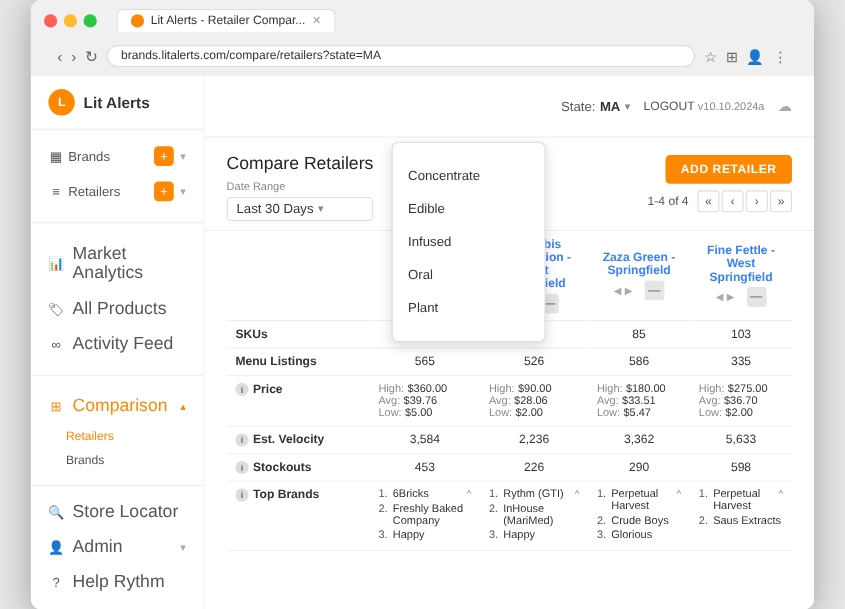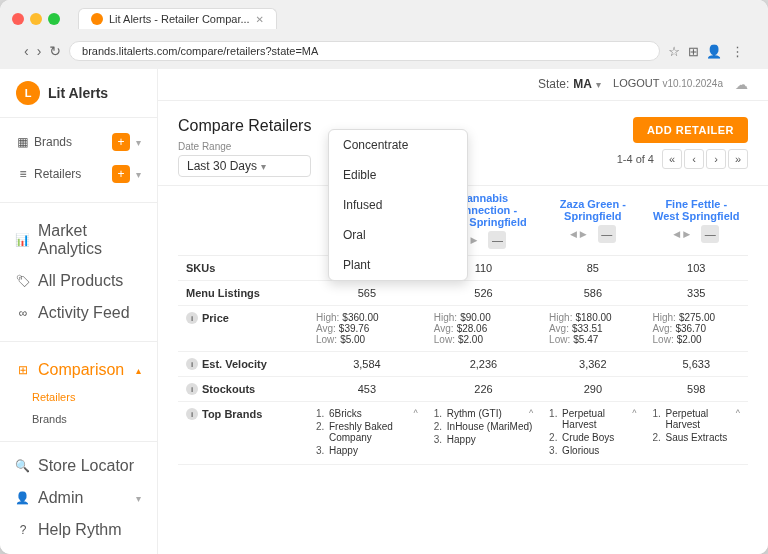--- a/index.html
+++ b/index.html
@@ -1,19 +1,19 @@
 <!DOCTYPE html>
 <html><head>
   <meta charset="utf-8">
   <style>
     * { box-sizing: border-box; margin: 0; padding: 0; }
     body { font-family: -apple-system, BlinkMacSystemFont, 'Segoe UI', sans-serif; background: #e5e5e5; display: flex; justify-content: center; align-items: center; min-height: 100vh; }
 
     .browser-window {
-      width: 768px;
+      width: 712px;
       height: 554px;
       background: #fff;
       border-radius: 10px;
       box-shadow: 0 4px 30px rgba(0,0,0,0.3);
       overflow: hidden;
       display: flex;
       flex-direction: column;
     }
 
     
@@ -86,22 +86,22 @@
 
     .sidebar-divider { height: 1px; background: #eee; margin: 4px 0; }
 
     .sub-item { padding: 5px 16px 5px 32px; font-size: 11px; color: #555; cursor: pointer; }
     .sub-item.active { color: #f80; font-weight: 500; }
 
     .sidebar-bottom { margin-top: auto; padding: 8px 0; border-top: 1px solid #eee; }
 
     
     .topbar {
-      background: #fff; border-bottom: 1px solid #eee; padding: 8px 20px;
-      display: flex; align-items: flex-start; justify-content: flex-end; gap: 12px;
+      background: #fff; border-bottom: 1px solid #eee; padding: 20px 20px;
+      display: flex; align-items: center; justify-content: flex-end; gap: 12px;
       flex-shrink: 0;
     }
     .state-selector {
       display: flex; align-items: center; gap: 4px; font-size: 12px; color: #555;
     }
     .state-dropdown { font-size: 12px; font-weight: 600; color: #333; }
 
     
     .main-content { flex: 1; overflow: hidden; background: #fff; display: flex; flex-direction: column; position: relative; }
 
@@ -150,21 +150,21 @@
     .brand-list { font-size: 10px; color: #333; }
     .brand-item { display: flex; align-items: flex-start; gap: 3px; margin-bottom: 2px; }
     .brand-num { color: #555; min-width: 10px; }
     .brand-caret { color: #888; font-size: 9px; }
 
     
     .dropdown-overlay {
       position: absolute; top: 60px; left: 170px;
       background: #fff; border: 1px solid #ddd; border-radius: 6px;
       box-shadow: 0 4px 12px rgba(0,0,0,0.15); z-index: 100;
-      min-width: 140px; padding: 0 0;
+      min-width: 140px; padding: 15px 0;
     }
     .dropdown-item {
       padding: 8px 14px; font-size: 12px; color: #333; cursor: pointer;
     }
     .dropdown-item.selected { background: #f0f0f0; font-weight: 500; }
 
     .header-right { display: flex; flex-direction: column; align-items: flex-end; gap: 6px; }
   </style>
 </head>
 <body>

